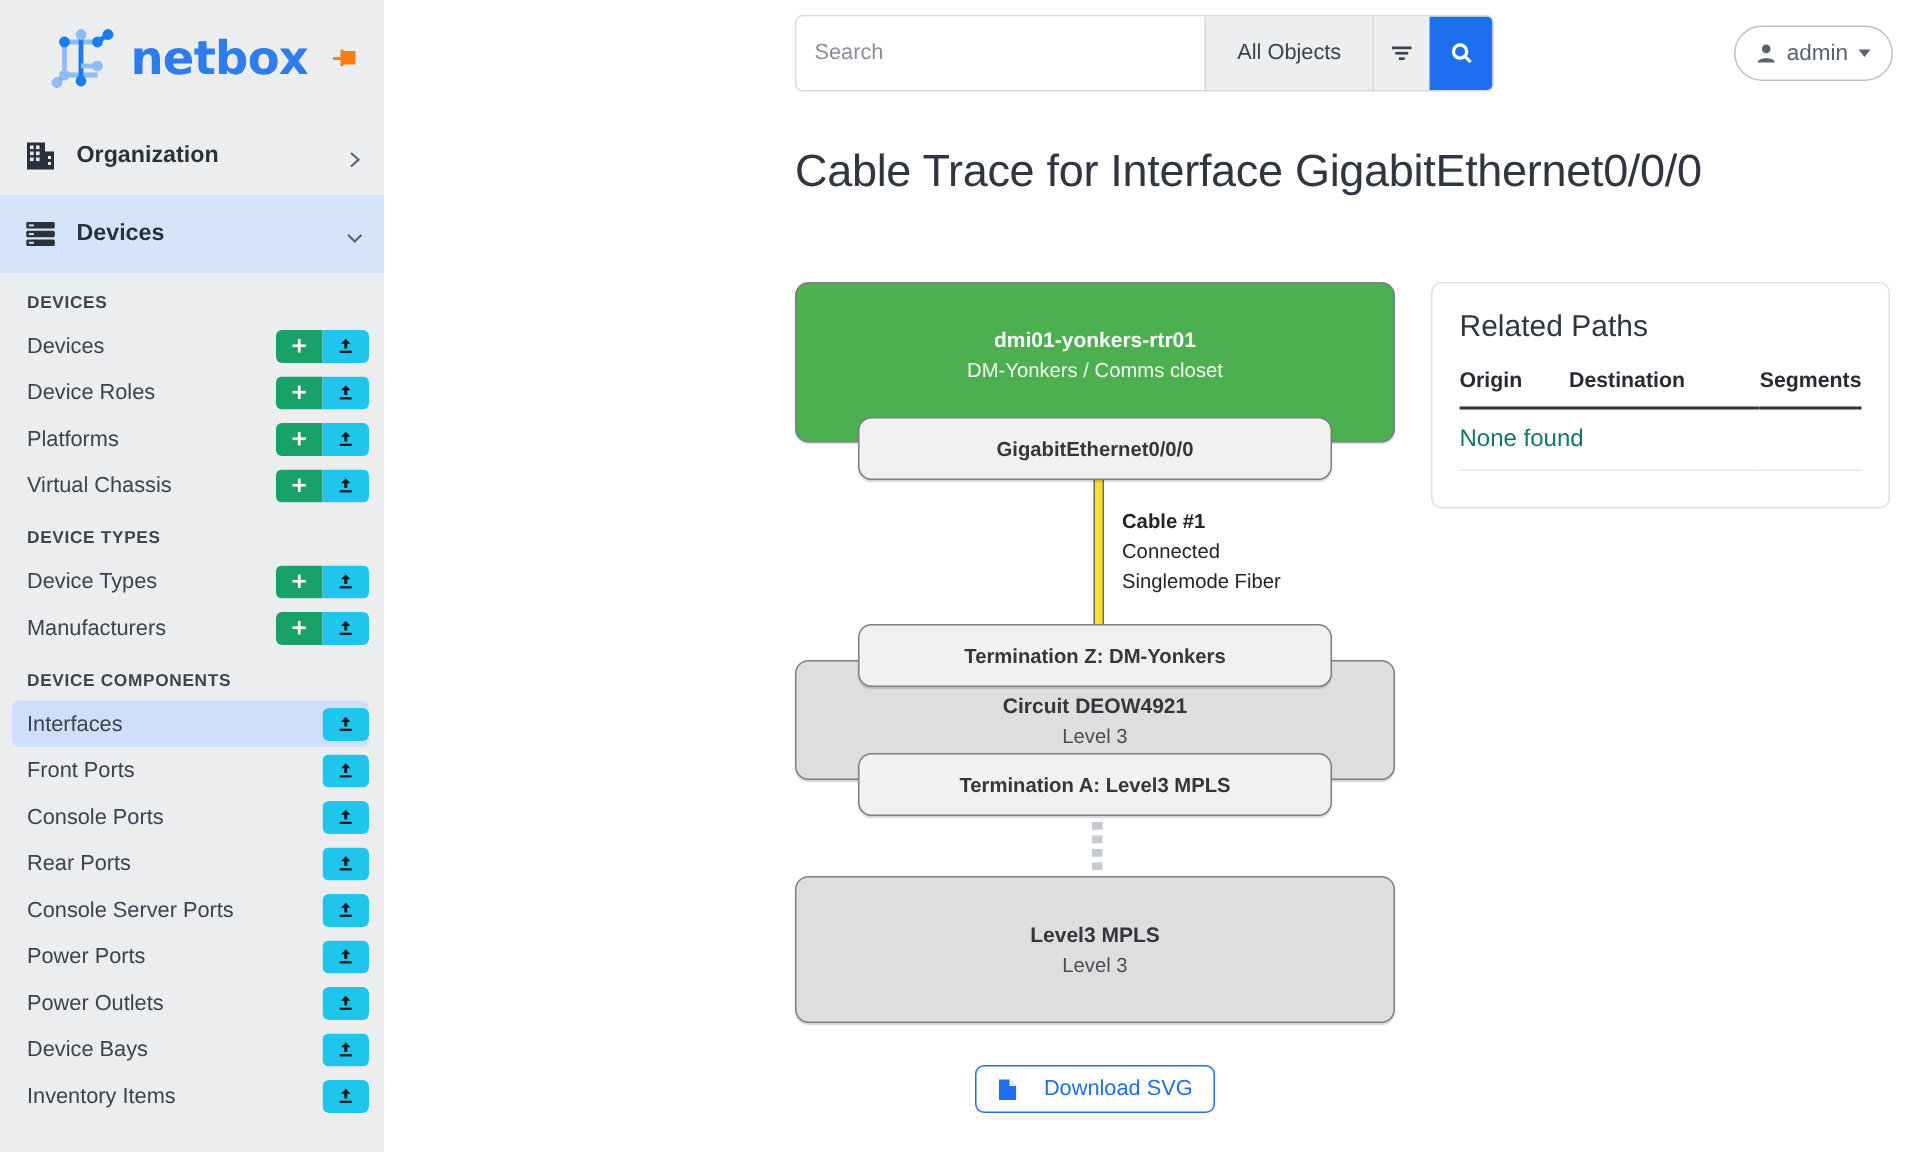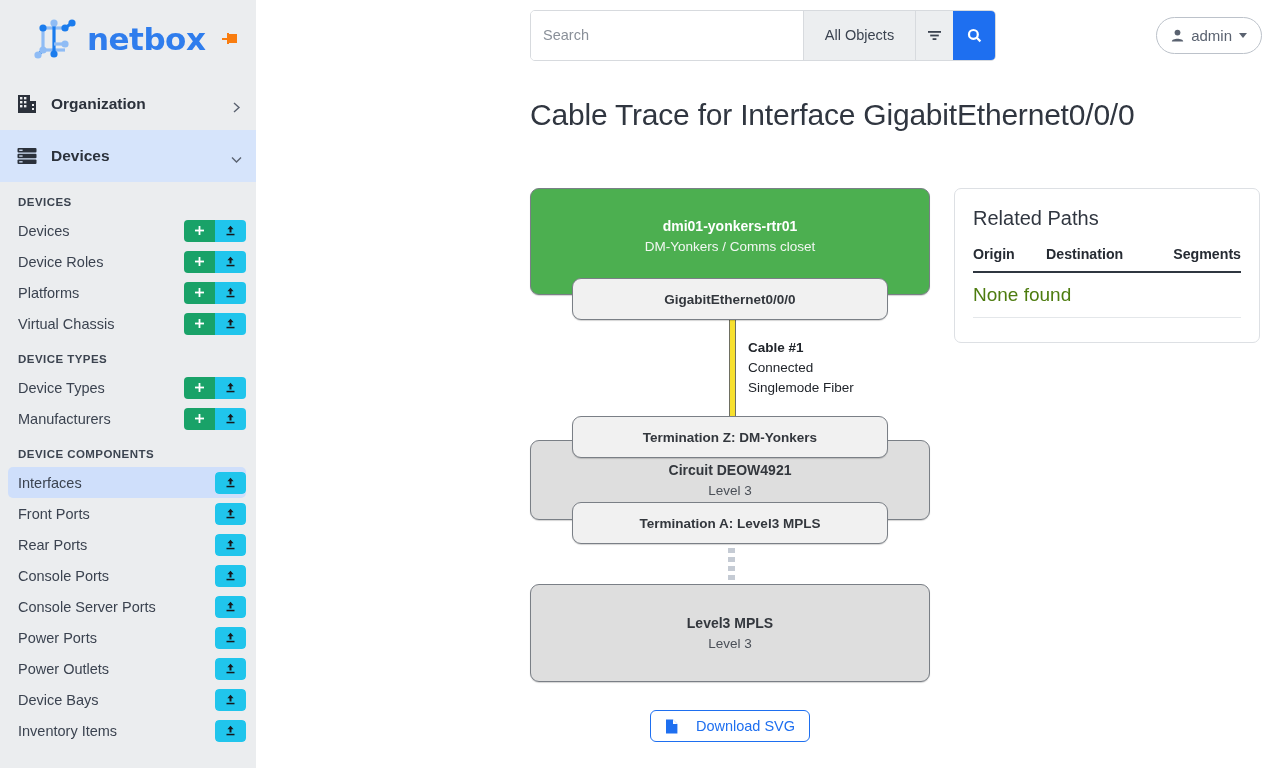--- a/index.html
+++ b/index.html
@@ -243,21 +243,21 @@
   }
   .card-title { font-size: 20px; color: #303640; padding-bottom: 16px; }
   .tbl { width: 100%; border-collapse: collapse; }
   .tbl th {
     text-align: left; font-size: 14.2px; font-weight: 700; color: #262b33;
     padding: 0 0 9px 0; border-bottom: 2px solid #2f3640;
   }
   .tbl th.c-origin { width: 128px; }
   .tbl th.c-dest { width: 215px; }
   .tbl td {
-    font-size: 19px; color: #4d7c0f;
+    font-size: 16px; color: #0f766e;
     padding: 11px 0; border-bottom: 1px solid #e4e7ea; margin-left: 22px;
   }
 </style>
 </head>
 <body>
 
 <div class="app">
 
   <aside class="sidebar">
 
@@ -467,32 +467,32 @@
       <span class="btn-pair">
         <button class="mini-btn imp solo">
             <svg viewBox="0 0 11 11">
               <path d="M5.5 0.8 L8.6 4.2 H6.5 V7.4 H4.5 V4.2 H2.4 Z"></path>
               <rect x="1.5" y="8.8" width="8" height="1.5"></rect>
             </svg>
           </button>
       </span>
     </div>
     <div class="nav-item">
+      <span class="nav-item-label">Console Ports</span>
+      <span class="btn-pair">
+        <button class="mini-btn imp solo">
+            <svg viewBox="0 0 11 11">
+              <path d="M5.5 0.8 L8.6 4.2 H6.5 V7.4 H4.5 V4.2 H2.4 Z"></path>
+              <rect x="1.5" y="8.8" width="8" height="1.5"></rect>
+            </svg>
+          </button>
+      </span>
+    </div>
+    <div class="nav-item">
       <span class="nav-item-label">Rear Ports</span>
-      <span class="btn-pair">
-        <button class="mini-btn imp solo">
-            <svg viewBox="0 0 11 11">
-              <path d="M5.5 0.8 L8.6 4.2 H6.5 V7.4 H4.5 V4.2 H2.4 Z"></path>
-              <rect x="1.5" y="8.8" width="8" height="1.5"></rect>
-            </svg>
-          </button>
-      </span>
-    </div>
-    <div class="nav-item">
-      <span class="nav-item-label">Console Ports</span>
       <span class="btn-pair">
         <button class="mini-btn imp solo">
             <svg viewBox="0 0 11 11">
               <path d="M5.5 0.8 L8.6 4.2 H6.5 V7.4 H4.5 V4.2 H2.4 Z"></path>
               <rect x="1.5" y="8.8" width="8" height="1.5"></rect>
             </svg>
           </button>
       </span>
     </div>
     <div class="nav-item">

